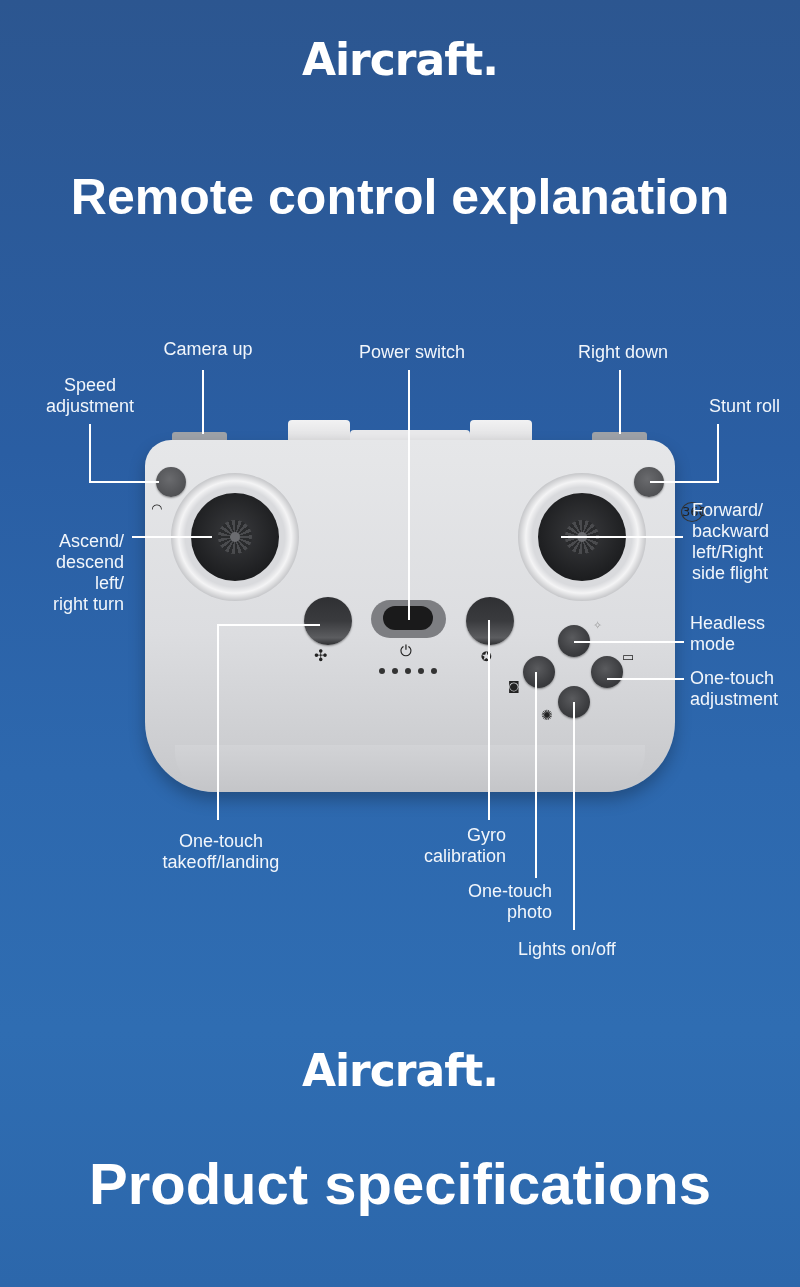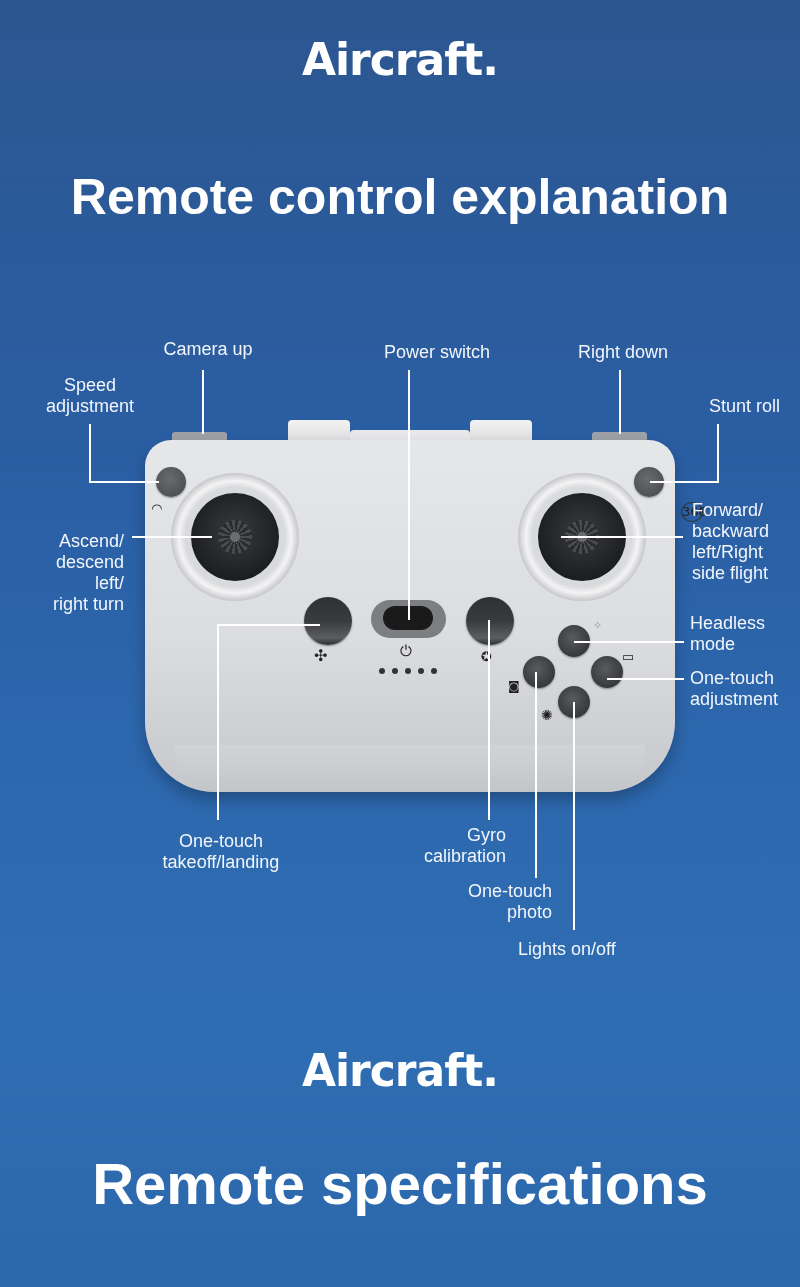--- a/index.html
+++ b/index.html
@@ -150,21 +150,21 @@
 <div class="line h" style="left:607px; top:678px; width:77px;"></div>
 
 <div class="line h" style="left:217px; top:624px; width:103px;"></div>
 <div class="line v" style="left:217px; top:624px; height:196px;"></div>
 
 <div class="line v" style="left:488px; top:620px; height:200px;"></div>
 <div class="line v" style="left:535px; top:672px; height:206px;"></div>
 <div class="line v" style="left:573px; top:702px; height:228px;"></div>
 
 <div class="lbl c" style="left:150px; top:339px; width:116px;">Camera up</div>
-<div class="lbl c" style="left:354px; top:342px; width:136px;text-align:right;">Power switch</div>
+<div class="lbl c" style="left:344px; top:342px; width:136px;">Power switch</div>
 <div class="lbl c" style="left:553px; top:342px; width:140px;">Right down</div>
 
 <div class="lbl c" style="left:30px; top:375px; width:120px;">
   <div>Speed</div>
   <div>adjustment</div>
 </div>
 <div class="lbl" style="left:670px; top:396px;margin-left:39px;">Stunt roll</div>
 
 <div class="lbl r" style="left:20px; top:531px; width:104px;">
   <div>Ascend/</div>
@@ -201,13 +201,13 @@
 </div>
 
 <div class="lbl r" style="left:450px; top:881px; width:102px;">
   <div>One-touch</div>
   <div>photo</div>
 </div>
 
 <div class="lbl" style="left:518px; top:939px;">Lights on/off</div>
 
 <div class="brand" style="top:1045px;">Aircraft.</div>
-<div class="heading" style="top:1150px; font-size:58px;">Remote specifications</div>
+<div class="heading" style="top:1150px; font-size:58px;">Product specifications</div>
 
 </body></html>

